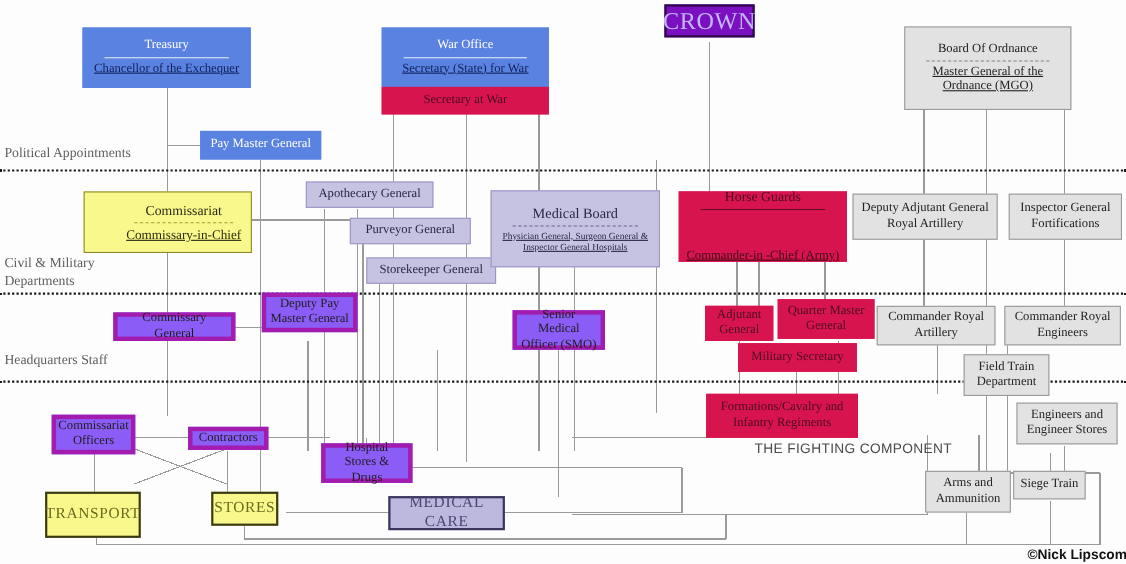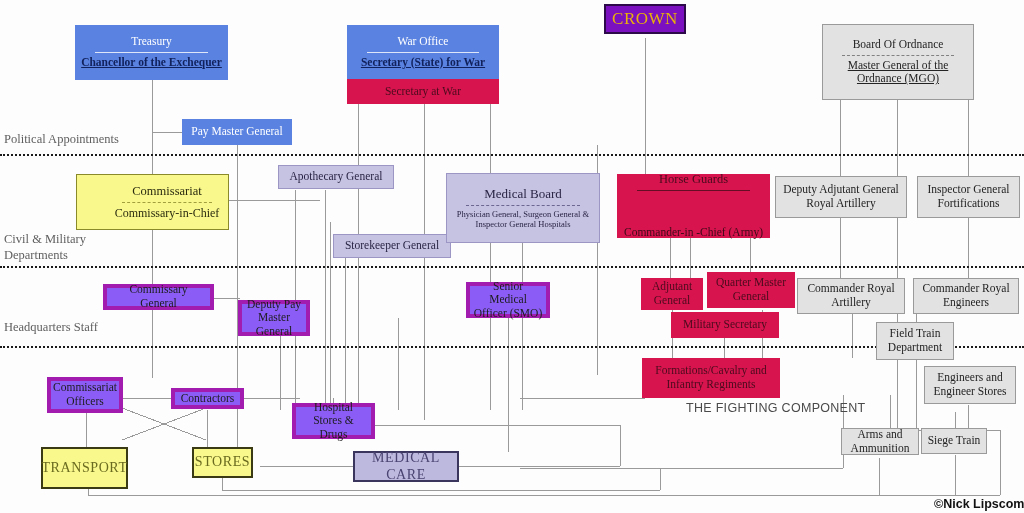--- a/index.html
+++ b/index.html
@@ -30,34 +30,34 @@
     box-sizing:border-box;
     display:flex;flex-direction:column;
     align-items:center;justify-content:center;
     text-align:center;
     font-family:"Liberation Serif", serif;
     font-size:11.5px;
     line-height:1.18;
     padding:2px 3px;
   }
   .node .ttl{display:block;}
-  .node .sub{display:block;}
+  .node .sub{display:block;text-decoration:underline;}
   .node .rule{
     display:block;width:78%;height:0;margin:3px auto;
     border-top:1px solid currentColor;opacity:.8;
   }
   
   .t-blue{background:#5a82e0;border:1px solid #5a82e0;color:#ffffff;}
-  .t-blue .sub{color:#10215c;text-decoration:underline;font-weight:700;}
+  .t-blue .sub{color:#10215c;text-decoration:underline;font-weight:400;}
   
   .t-red{background:#d8144e;border:1px solid #d8144e;color:#4a0b1d;}
   .t-red .sub{color:#3d0a18;margin-top:32px;}
   
-  .t-purple{background:#7a10c0;border:2px solid #2d0a4a;color:#eab308;
-            font-family:"Liberation Serif",serif;font-size:17px;letter-spacing:.5px;}
+  .t-purple{background:#7a10c0;border:2px solid #2d0a4a;color:#c4b5fd;
+            font-family:"Liberation Serif",serif;font-size:22px;letter-spacing:.5px;}
   
   .t-yellow{background:#f8f88c;border:1px solid #8a8a2a;color:#2b2b10;padding-left:32px;}
   .t-yellow .rule{border-top:1px dashed #8a8a2a;}
   
   .t-yellow-hv{background:#f8f88c;border:2.5px solid #3a3a14;color:#6a6a20;
                font-size:14px;letter-spacing:.6px;}
   
   .t-lav{background:#c6c2e2;border:1px solid #9b96c4;color:#2a2545;}
   .t-lav .rule{border-top:1px dashed #56507e;}
   
@@ -218,20 +218,23 @@
   <div class="node t-yellow" style="left:76px;top:174px;width:153px;height:56px">
     <span class="ttl" style="font-size:12.5px">Commissariat</span>
     <span class="rule"></span>
     <span class="sub" style="font-size:12px">Commissary-in-Chief</span>
   </div>
 
   <div class="node t-lav" style="left:278px;top:165px;width:116px;height:24px">
     <span class="ttl">Apothecary General</span>
   </div>
 
+  <div class="node t-lav" style="left:318px;top:198px;width:110px;height:24px">
+    <span class="ttl">Purveyor General</span>
+  </div>
 
   <div class="node t-lav" style="left:333px;top:234px;width:118px;height:24px">
     <span class="ttl">Storekeeper General</span>
   </div>
 
   <div class="node t-lav" style="left:446px;top:173px;width:154px;height:70px">
     <span class="ttl" style="font-size:13px">Medical Board</span>
     <span class="rule"></span>
     <span class="sub" style="font-size:8.5px;line-height:1.25">Physician General, Surgeon General &amp; Inspector General Hospitals</span>
   </div>
@@ -247,21 +250,21 @@
   </div>
 
   <div class="node t-grey" style="left:917px;top:176px;width:103px;height:42px">
     <span class="ttl">Inspector General Fortifications</span>
   </div>
 
   <div class="node t-white" style="left:103px;top:284px;width:111px;height:26px">
     <span class="ttl">Commissary General</span>
   </div>
 
-  <div class="node t-white" style="left:238px;top:300px;width:72px;height:36px">
+  <div class="node t-white" style="left:238px;top:266px;width:87px;height:36px">
     <span class="ttl">Deputy Pay Master General</span>
   </div>
 
 
   <div class="node t-white" style="left:466px;top:282px;width:84px;height:36px">
     <span class="ttl">Senior Medical Officer (SMO)</span>
   </div>
 
   <div class="node t-red" style="left:641px;top:278px;width:62px;height:32px">
     <span class="ttl">Adjutant General</span>
@@ -303,21 +306,21 @@
   </div>
 
   <div class="node t-white" style="left:171px;top:388px;width:73px;height:21px">
     <span class="ttl">Contractors</span>
   </div>
 
   <div class="node t-white" style="left:292px;top:403px;width:83px;height:36px">
     <span class="ttl">Hospital Stores &amp; Drugs</span>
   </div>
 
-  <div class="node t-grey" style="left:841px;top:428px;width:78px;height:27px">
+  <div class="node t-grey" style="left:841px;top:428px;width:78px;height:38px">
     <span class="ttl">Arms and Ammunition</span>
   </div>
 
   <div class="node t-grey" style="left:921px;top:428px;width:66px;height:26px">
     <span class="ttl">Siege Train</span>
   </div>
 
   <div class="node t-yellow-hv" style="left:41px;top:447px;width:87px;height:42px">
     <span class="ttl">TRANSPORT</span>
   </div>

